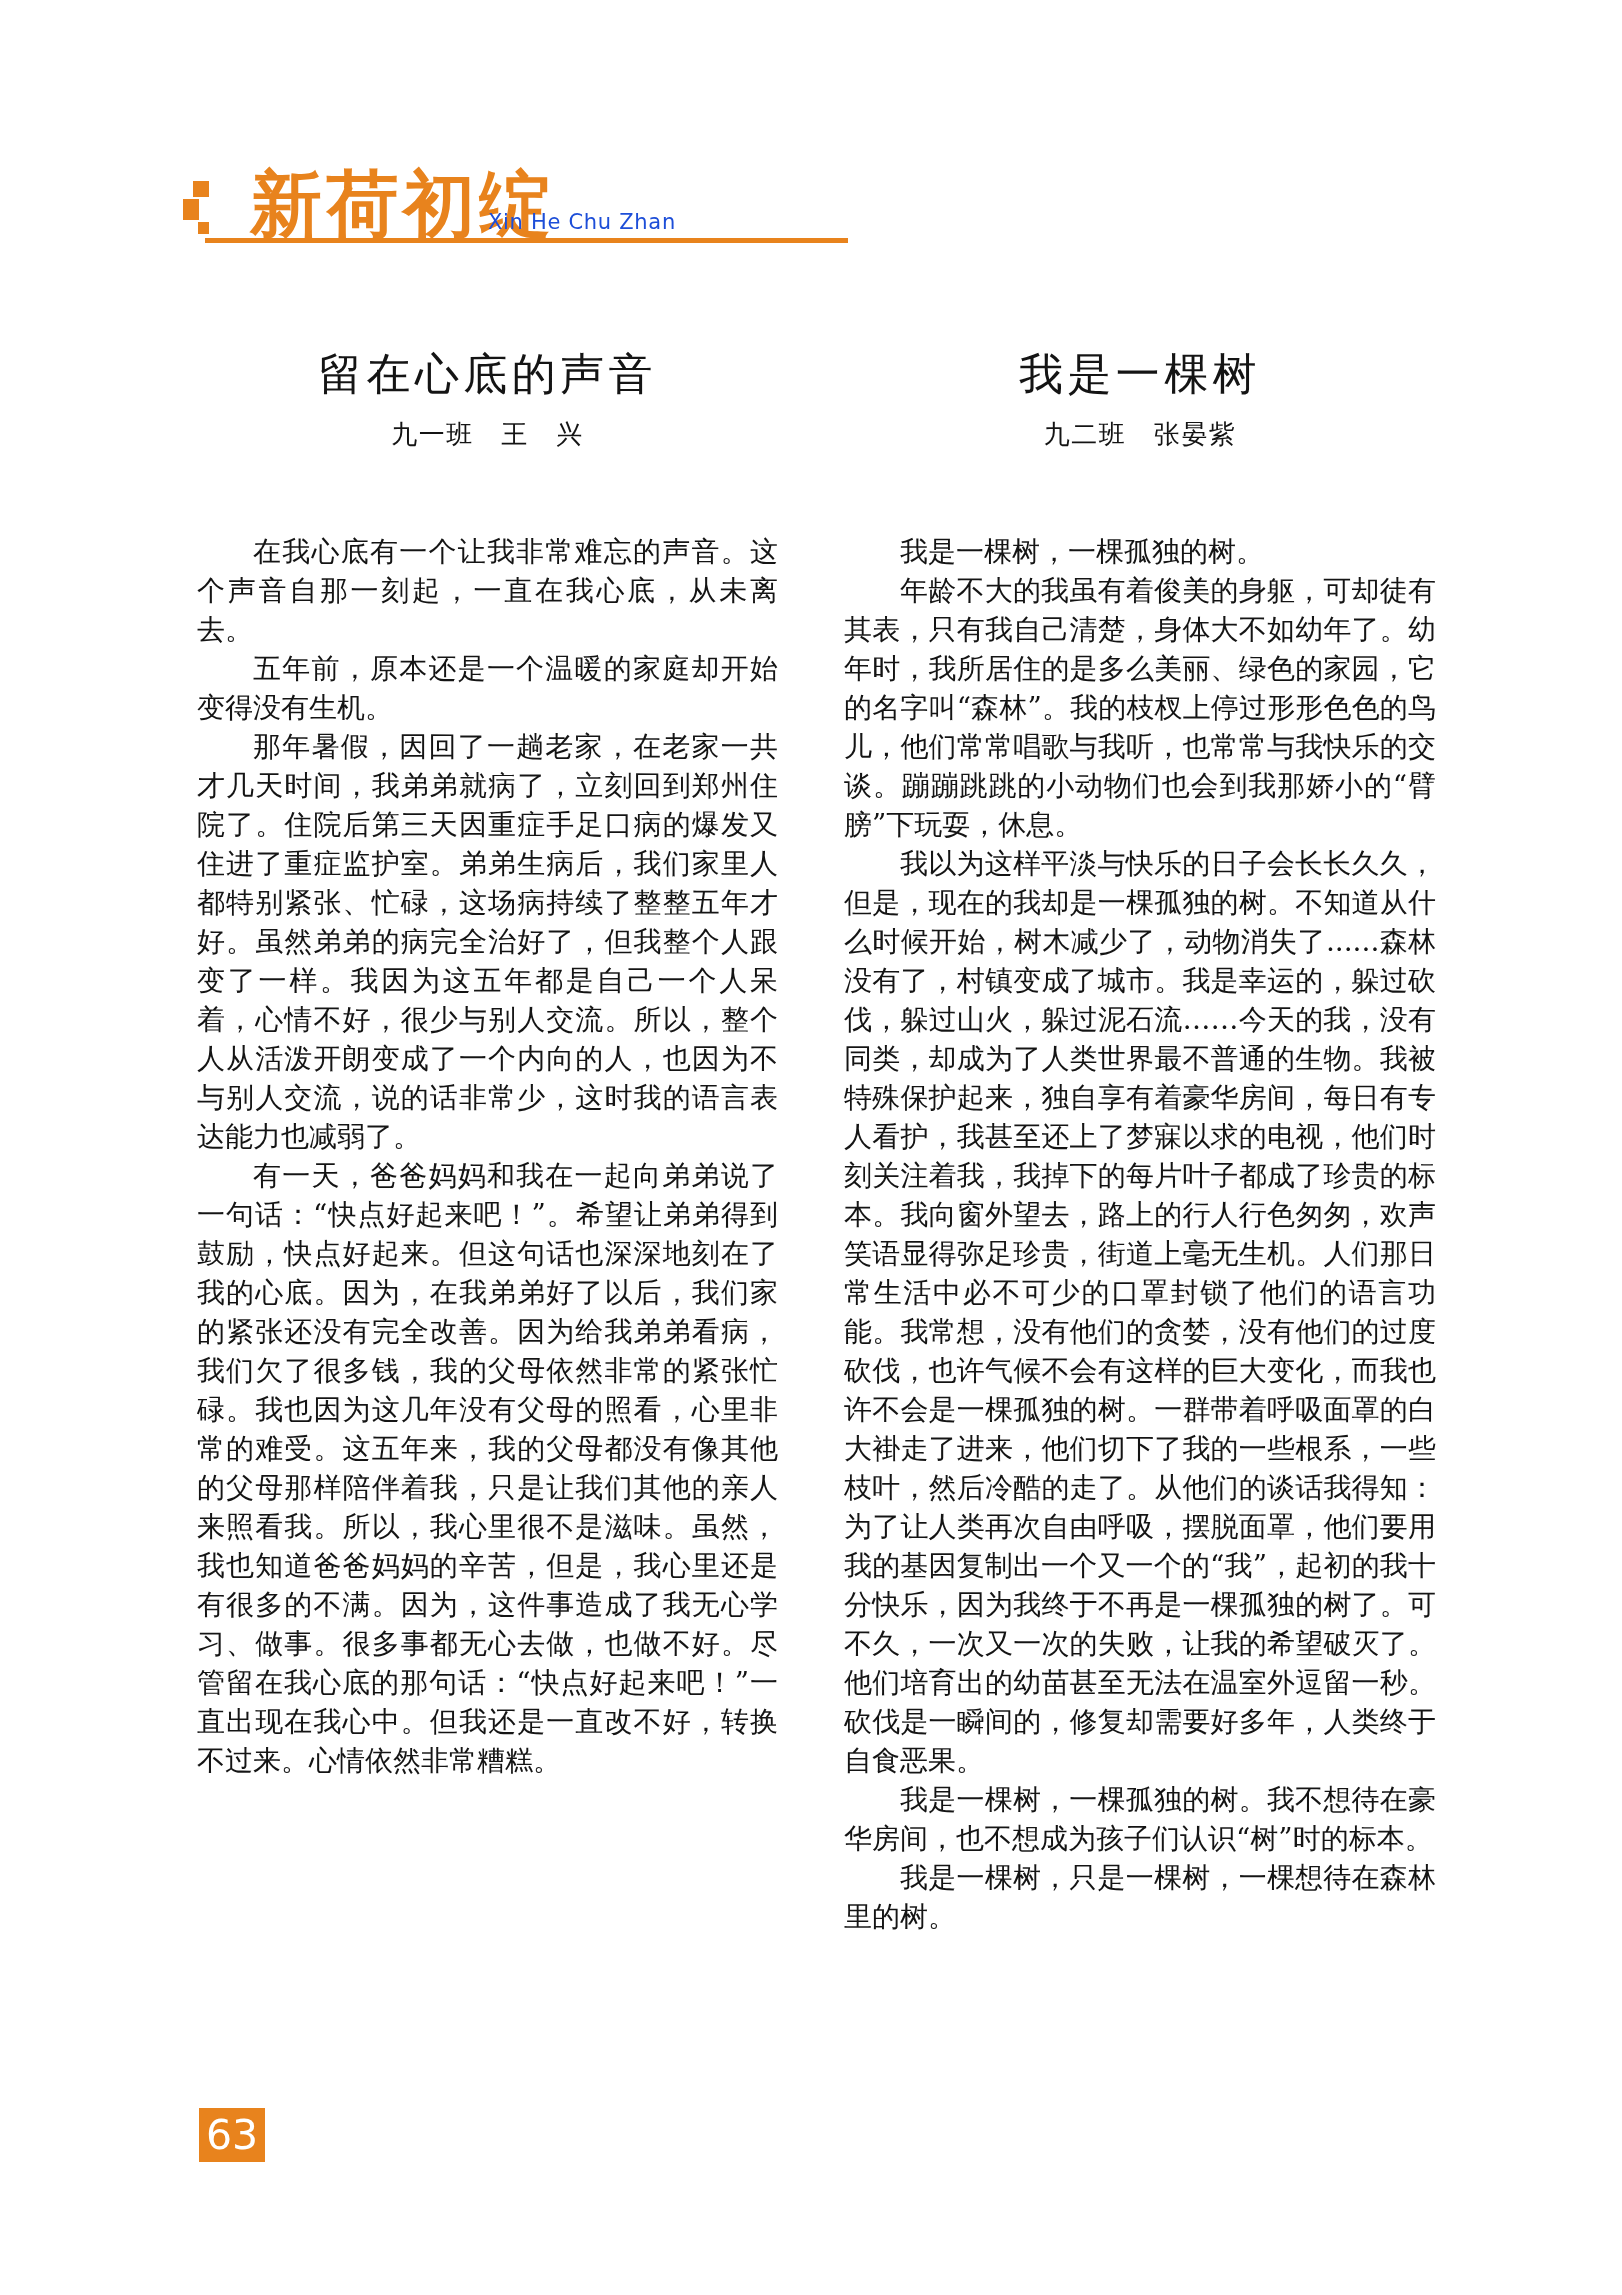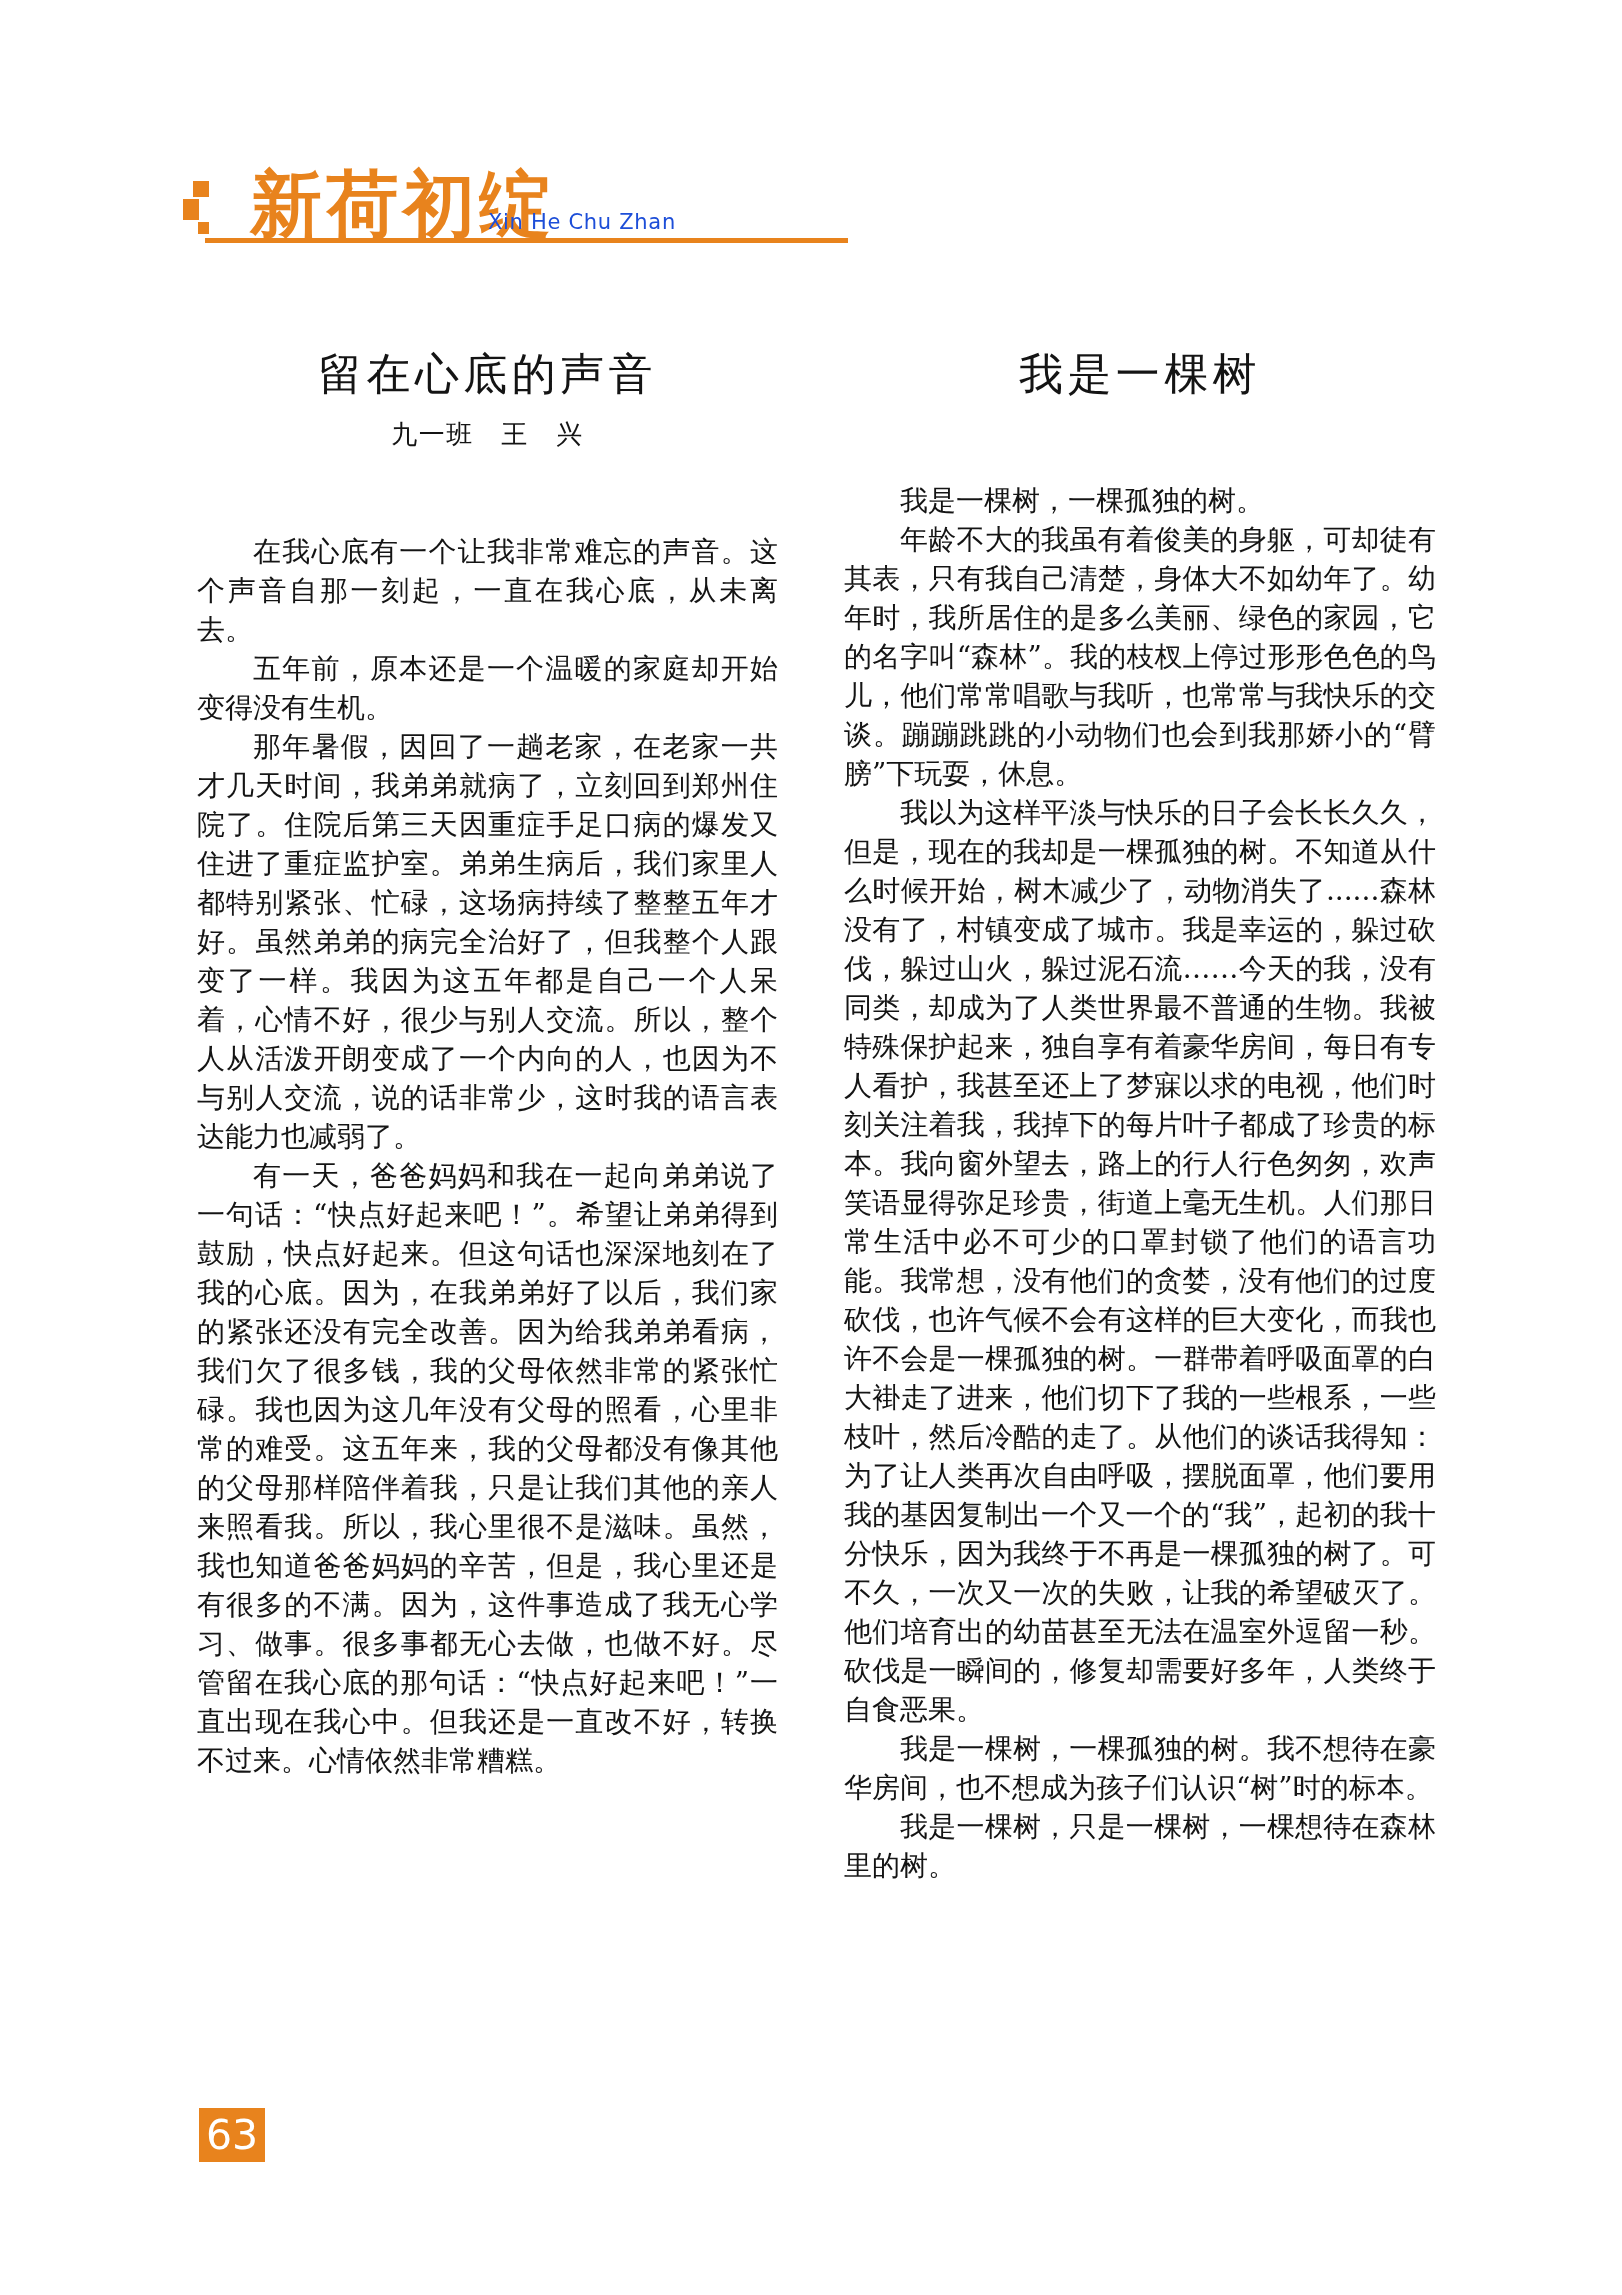--- a/index.html
+++ b/index.html
@@ -92,20 +92,21 @@
     <div class="essay-body">
       <p>在我心底有一个让我非常难忘的声音。这个声音自那一刻起，一直在我心底，从未离去。</p>
       <p>五年前，原本还是一个温暖的家庭却开始变得没有生机。</p>
       <p>那年暑假，因回了一趟老家，在老家一共才几天时间，我弟弟就病了，立刻回到郑州住院了。住院后第三天因重症手足口病的爆发又住进了重症监护室。弟弟生病后，我们家里人都特别紧张、忙碌，这场病持续了整整五年才好。虽然弟弟的病完全治好了，但我整个人跟变了一样。我因为这五年都是自己一个人呆着，心情不好，很少与别人交流。所以，整个人从活泼开朗变成了一个内向的人，也因为不与别人交流，说的话非常少，这时我的语言表达能力也减弱了。</p>
       <p>有一天，爸爸妈妈和我在一起向弟弟说了一句话：“快点好起来吧！”。希望让弟弟得到鼓励，快点好起来。但这句话也深深地刻在了我的心底。因为，在我弟弟好了以后，我们家的紧张还没有完全改善。因为给我弟弟看病，我们欠了很多钱，我的父母依然非常的紧张忙碌。我也因为这几年没有父母的照看，心里非常的难受。这五年来，我的父母都没有像其他的父母那样陪伴着我，只是让我们其他的亲人来照看我。所以，我心里很不是滋味。虽然，我也知道爸爸妈妈的辛苦，但是，我心里还是有很多的不满。因为，这件事造成了我无心学习、做事。很多事都无心去做，也做不好。尽管留在我心底的那句话：“快点好起来吧！”一直出现在我心中。但我还是一直改不好，转换不过来。心情依然非常糟糕。</p>
     </div>
   </div>
 
   <div class="col col-right">
     <h1 class="essay-title">我是一棵树</h1>
+    <div class="essay-byline">九二班　张晏紫</div>
     <div class="essay-body">
       <p>我是一棵树，一棵孤独的树。</p>
       <p>年龄不大的我虽有着俊美的身躯，可却徒有其表，只有我自己清楚，身体大不如幼年了。幼年时，我所居住的是多么美丽、绿色的家园，它的名字叫“森林”。我的枝杈上停过形形色色的鸟儿，他们常常唱歌与我听，也常常与我快乐的交谈。蹦蹦跳跳的小动物们也会到我那娇小的“臂膀”下玩耍，休息。</p>
       <p>我以为这样平淡与快乐的日子会长长久久，但是，现在的我却是一棵孤独的树。不知道从什么时候开始，树木减少了，动物消失了......森林没有了，村镇变成了城市。我是幸运的，躲过砍伐，躲过山火，躲过泥石流……今天的我，没有同类，却成为了人类世界最不普通的生物。我被特殊保护起来，独自享有着豪华房间，每日有专人看护，我甚至还上了梦寐以求的电视，他们时刻关注着我，我掉下的每片叶子都成了珍贵的标本。我向窗外望去，路上的行人行色匆匆，欢声笑语显得弥足珍贵，街道上毫无生机。人们那日常生活中必不可少的口罩封锁了他们的语言功能。我常想，没有他们的贪婪，没有他们的过度砍伐，也许气候不会有这样的巨大变化，而我也许不会是一棵孤独的树。一群带着呼吸面罩的白大褂走了进来，他们切下了我的一些根系，一些枝叶，然后冷酷的走了。从他们的谈话我得知：为了让人类再次自由呼吸，摆脱面罩，他们要用我的基因复制出一个又一个的“我”，起初的我十分快乐，因为我终于不再是一棵孤独的树了。可不久，一次又一次的失败，让我的希望破灭了。他们培育出的幼苗甚至无法在温室外逗留一秒。砍伐是一瞬间的，修复却需要好多年，人类终于自食恶果。</p>
       <p>我是一棵树，一棵孤独的树。我不想待在豪华房间，也不想成为孩子们认识“树”时的标本。</p>
       <p>我是一棵树，只是一棵树，一棵想待在森林里的树。</p>
     </div>
   </div>
 
   <div class="page-num">63</div>

